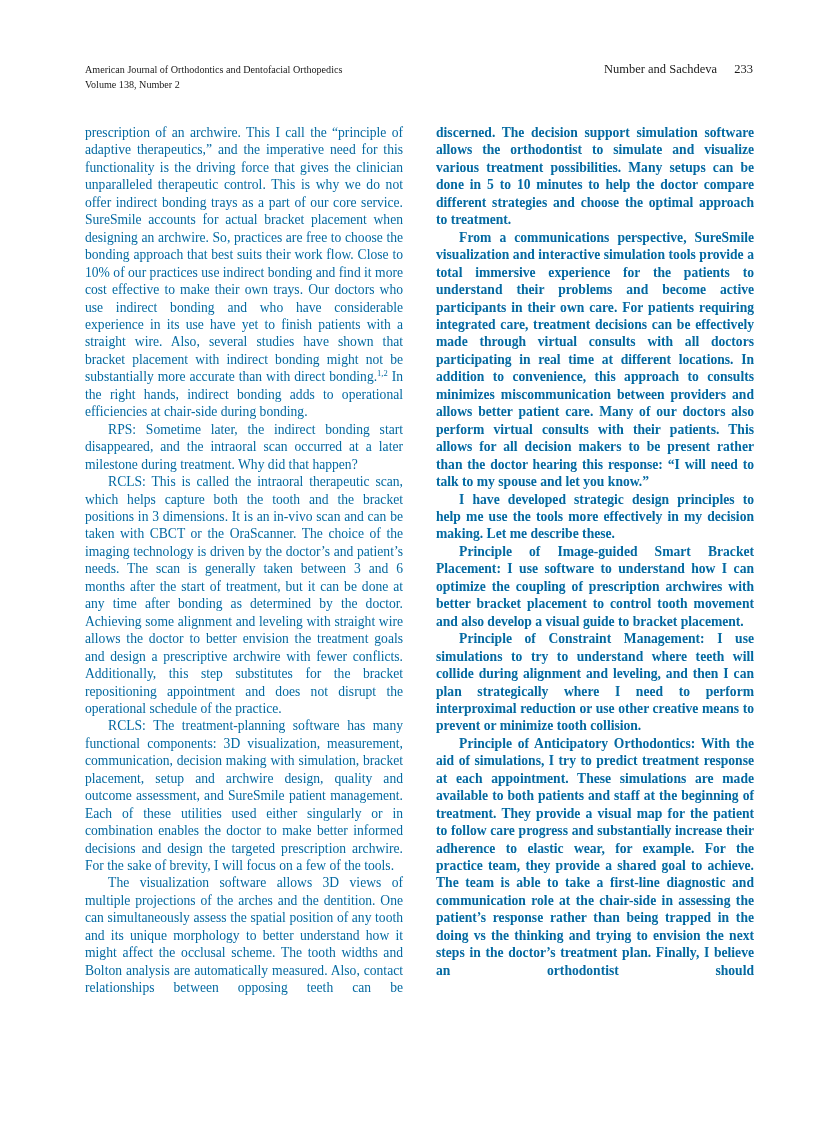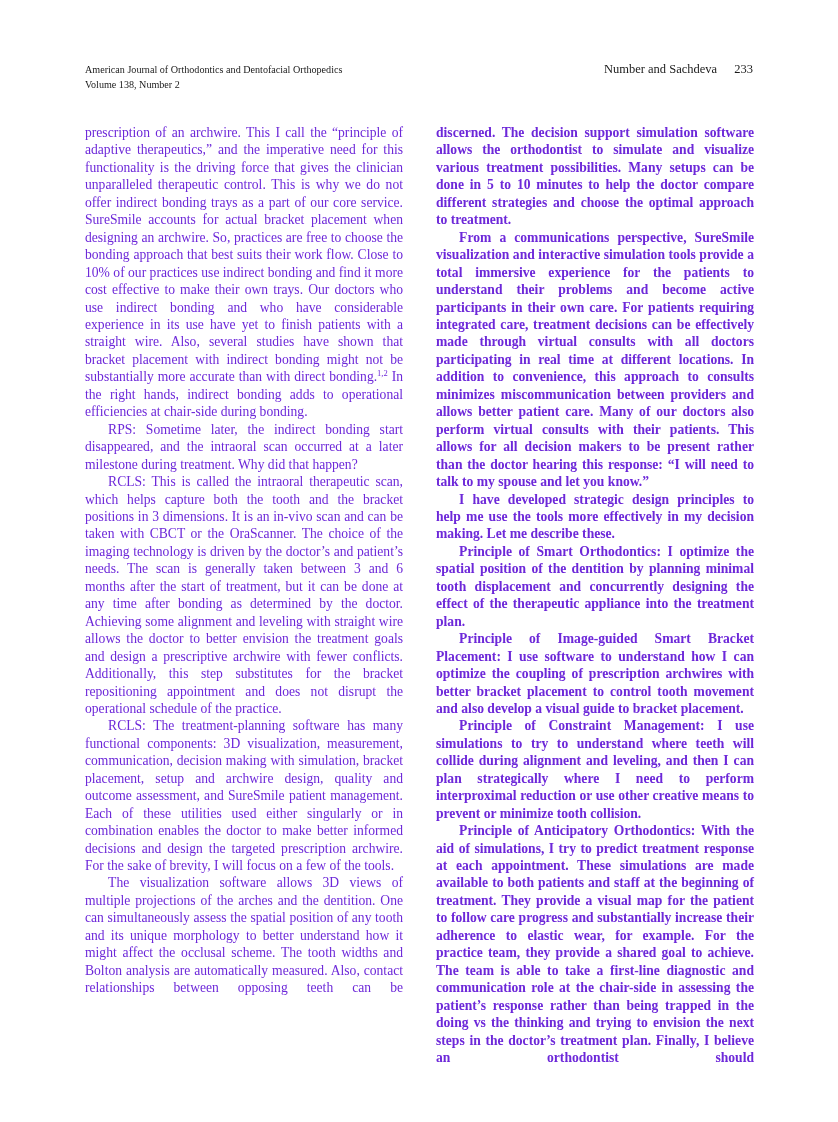--- a/index.html
+++ b/index.html
@@ -44,21 +44,21 @@
     }
     .column {
       position: absolute;
       top: 124px;
       width: 318px;
       font-family: "Liberation Serif", serif;
       font-size: 13.6px;
       line-height: 17.45px;
       text-align: justify;
       hyphens: manual;
-      color: #6d28d9;
+      color: #0369a1;
     }
     .col-left { left: 85px; }
     .col-right { left: 436px; font-weight: bold; }
     .column p {
       margin: 0;
       text-indent: 1.7em;
     }
     .column p.cont {
       text-indent: 0;
     }
@@ -91,18 +91,17 @@
     <p>RPS: Sometime later, the indirect bonding start disappeared, and the intraoral scan occurred at a later milestone during treatment. Why did that happen?</p>
     <p>RCLS: This is called the intraoral therapeutic scan, which helps capture both the tooth and the bracket positions in 3 dimensions. It is an in-vivo scan and can be taken with CBCT or the OraScanner. The choice of the imaging technology is driven by the doctor’s and patient’s needs. The scan is generally taken between 3 and 6 months after the start of treatment, but it can be done at any time after bonding as determined by the doctor. Achieving some alignment and leveling with straight wire allows the doctor to better envision the treatment goals and design a prescriptive archwire with fewer conflicts. Additionally, this step substitutes for the bracket repositioning appointment and does not disrupt the operational schedule of the practice.</p>
     <p>RCLS: The treatment-planning software has many functional components: 3D visualization, measurement, communication, decision making with simulation, bracket placement, setup and archwire design, quality and outcome assessment, and SureSmile patient management. Each of these utilities used either singularly or in combination enables the doctor to make better informed decisions and design the targeted prescription archwire. For the sake of brevity, I will focus on a few of the tools.</p>
     <p class="last-cut">The visualization software allows 3D views of multiple projections of the arches and the dentition. One can simultaneously assess the spatial position of any tooth and its unique morphology to better understand how it might affect the occlusal scheme. The tooth widths and Bolton analysis are automatically measured. Also, contact relationships between opposing teeth can be</p>
   </section>
 
   <section class="column col-right">
     <p class="cont">discerned. The decision support simulation software allows the orthodontist to simulate and visualize various treatment possibilities. Many setups can be done in 5 to 10 minutes to help the doctor compare different strategies and choose the optimal approach to treatment.</p>
     <p>From a communications perspective, SureSmile visualization and interactive simulation tools provide a total immersive experience for the patients to understand their problems and become active participants in their own care. For patients requiring integrated care, treatment decisions can be effectively made through virtual consults with all doctors participating in real time at different locations. In addition to convenience, this approach to consults minimizes miscommunication between providers and allows better patient care. Many of our doctors also perform virtual consults with their patients. This allows for all decision makers to be present rather than the doctor hearing this response: “I will need to talk to my spouse and let you know.”</p>
     <p>I have developed strategic design principles to help me use the tools more effectively in my decision making. Let me describe these.</p>
-    <p>Principle of Smart Orthodontics: I optimize the spatial position of the dentition by planning minimal tooth displacement and concurrently designing the effect of the therapeutic appliance into the treatment plan.</p>
     <p>Principle of Image-guided Smart Bracket Placement: I use software to understand how I can optimize the coupling of prescription archwires with better bracket placement to control tooth movement and also develop a visual guide to bracket placement.</p>
     <p>Principle of Constraint Management: I use simulations to try to understand where teeth will collide during alignment and leveling, and then I can plan strategically where I need to perform interproximal reduction or use other creative means to prevent or minimize tooth collision.</p>
     <p class="last-cut">Principle of Anticipatory Orthodontics: With the aid of simulations, I try to predict treatment response at each appointment. These simulations are made available to both patients and staff at the beginning of treatment. They provide a visual map for the patient to follow care progress and substantially increase their adherence to elastic wear, for example. For the practice team, they provide a shared goal to achieve. The team is able to take a first-line diagnostic and communication role at the chair-side in assessing the patient’s response rather than being trapped in the doing vs the thinking and trying to envision the next steps in the doctor’s treatment plan. Finally, I believe an orthodontist should</p>
   </section>
 </main>
 
 </body></html>

